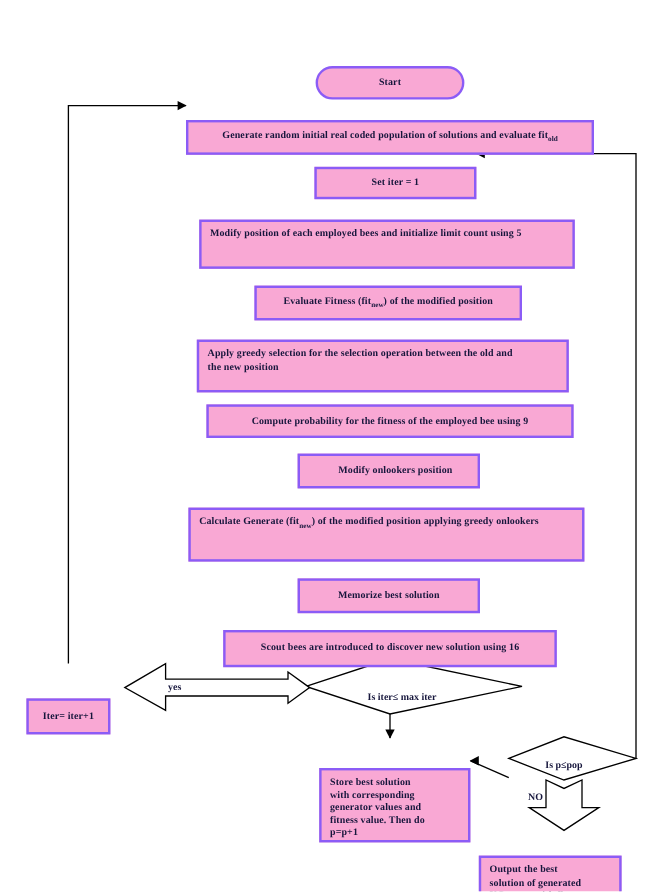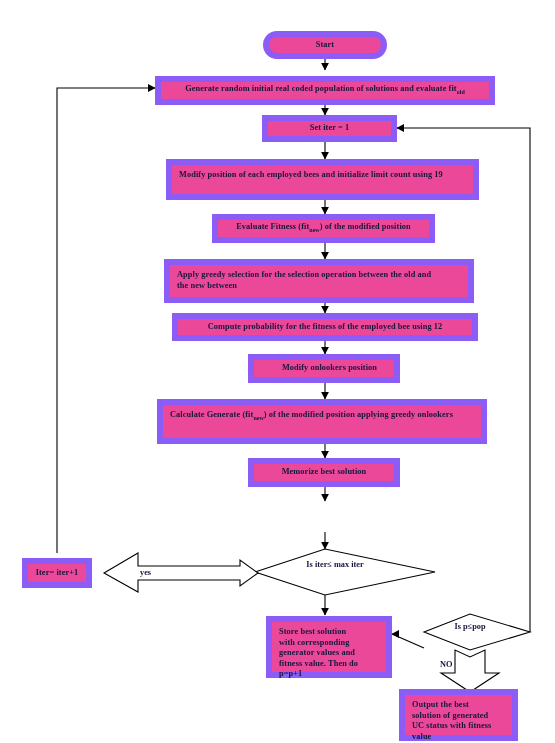--- a/index.html
+++ b/index.html
@@ -21,27 +21,28 @@
     position: absolute;
     left: 0;
     top: 0;
     width: 555px;
     height: 743px;
     pointer-events: none;
   }
   .node {
     position: absolute;
     box-sizing: border-box;
-    border: 6px solid #8b5cf6;
-    background: #ec4899;
+    border: 2px solid #8b5cf6;
+    background: #f9a8d4;
     color: #16163c;
     font-weight: bold;
     font-size: 8.3px;
     line-height: 1.28;
     letter-spacing: 0.1px;
+    margin-top: 24px;
   }
   .node.center-node {
     display: flex;
     align-items: center;
     justify-content: center;
     text-align: center;
     padding: 2px 5px;
   }
   .node.top-node {
     display: block;
@@ -60,21 +61,21 @@
     line-height: 1.2;
   }
   .sub {
     font-size: 6px;
     vertical-align: sub;
     letter-spacing: 0;
   }
   .diamond-label {
     position: absolute;
     display: flex;
-    align-items: flex-start;
+    align-items: flex-end;
     justify-content: center;
     color: #16163c;
     font-weight: bold;
     font-size: 8.3px;
     text-align: center;
   }
 </style>
 </head>
 <body>
 
@@ -141,48 +142,51 @@
 
   <div class="node center-node" style="left:155px; top:76px; width:340px; height:29px;">
     <span><span>Generate random initial real coded population of solutions and evaluate fit</span><span class="sub">old</span></span>
   </div>
 
   <div class="node center-node" style="left:262px; top:115px; width:135px; height:27px;">
     <span>Set iter = 1</span>
   </div>
 
   <div class="node top-node" style="left:166px; top:159px; width:313px; height:41px;">
-    <span>Modify position of each employed bees and initialize limit count using 19</span>
+    <span>Modify position of each employed bees and initialize limit count using 5</span>
   </div>
 
   <div class="node center-node" style="left:212px; top:214px; width:223px; height:29px;">
     <span><span>Evaluate Fitness (fit</span><span class="sub">new</span><span>) of the modified position</span></span>
   </div>
 
   <div class="node top-node" style="left:164px; top:259px; width:310px; height:44px;">
     <div>Apply greedy selection for the selection operation between the old and</div>
-    <div>the new between</div>
+    <div>the new position</div>
   </div>
 
   <div class="node center-node" style="left:172px; top:313px; width:306px; height:28px;">
-    <span>Compute probability for the fitness of the employed bee using 12</span>
+    <span>Compute probability for the fitness of the employed bee using 9</span>
   </div>
 
   <div class="node center-node" style="left:248px; top:354px; width:152px; height:29px;padding-left:16px;">
     <span>Modify onlookers position</span>
   </div>
 
   <div class="node top-node" style="left:157px; top:399px; width:330px; height:45px;">
     <span><span>Calculate Generate (fit</span><span class="sub">new</span><span>) of the modified position applying greedy onlookers</span></span>
   </div>
 
   <div class="node center-node" style="left:248px; top:458px; width:152px; height:29px;justify-content:center;">
     <span>Memorize best solution</span>
   </div>
 
+  <div class="node center-node" style="left:186px; top:501px; width:278px; height:31px;">
+    <span>Scout bees are introduced to discover new solution using 16</span>
+  </div>
 
   <div class="node center-node" style="left:22px; top:558px; width:70px; height:30px;font-family:Liberation Serif, serif;">
     <span>Iter= iter+1</span>
   </div>
 
   <div class="node top-node" style="left:266px; top:616px; width:126px; height:62px;">
     <div>Store best solution</div>
     <div>with corresponding</div>
     <div>generator values and</div>
     <div>fitness value. Then do</div>

